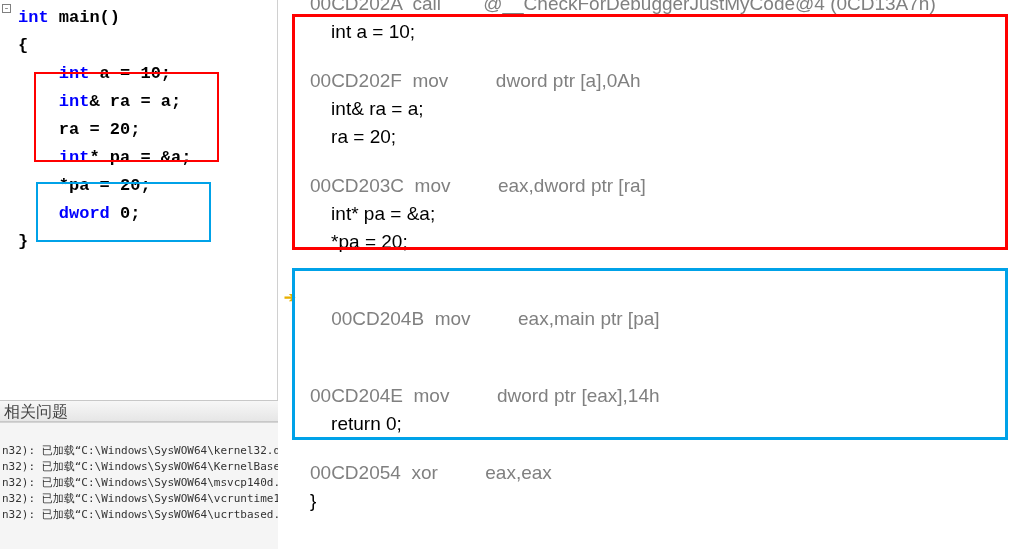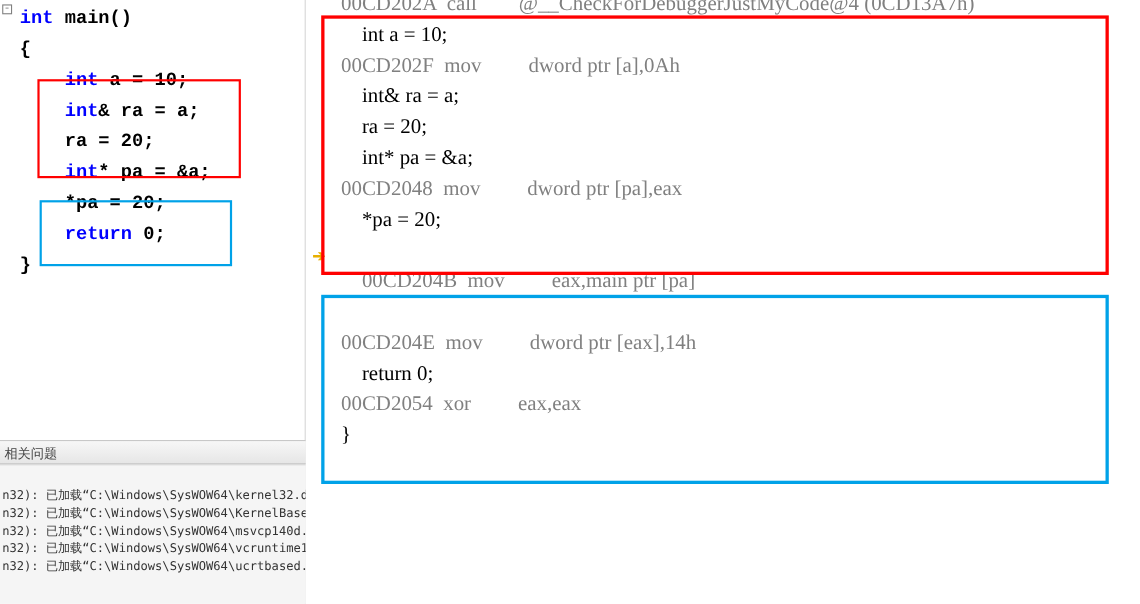--- a/index.html
+++ b/index.html
@@ -43,45 +43,45 @@
     position:absolute;
     border:2px solid #00a2e8;
     pointer-events:none;
   }
   .panel-header {
     position:absolute; left:0; top:400px; width:278px;
     height:22px;
     background: linear-gradient(#f7f7f7,#e6e6e6);
     border-top:1px solid #c8c8c8;
     border-bottom:1px solid #c8c8c8;
-    font-size:12px; font-family:Liberation Serif, serif;
+    font-size:16px; font-family:Liberation Serif, serif;
     color:#444; padding-left:4px; line-height:22px;
   }
   .log-area {
     position:absolute; left:0; top:422px; width:278px; height:127px;
     background:#f5f5f5;
     border-top:1px solid #d4d4d4;
     font-size:11px; font-family:"SimSun","Microsoft YaHei",monospace;
     color:#333;
     overflow:hidden;
     padding:1px 0 0 0;
   }
   .log-area div { white-space:pre; line-height:16px; padding-left:2px;}
   .right-pane {
     position:absolute; left:278px; top:0;
     width:758px; height:549px;
     background:#fff;
-    font-family:Liberation Serif, serif;
+    font-family:Liberation Sans, sans-serif;
     font-size:19px;
     line-height:28px;
     color:#000;
   }
   .asm-line { white-space:pre; padding-left:32px; position:relative; }
   .asm-line.src { color:#000; }
-  .asm-line.ins { color:#808080; }
+  .asm-line.ins { color:#808080;margin-top:21px; }
   .arrow {
     position:absolute; left:6px; top:6px;
     color:#e8b000; font-size:14px;
     font-weight:bold;
   }
   .right-red-box {
     position:absolute; border:3px solid #ff0000;
   }
   .right-blue-box {
     position:absolute; border:3px solid #00a2e8;
@@ -95,21 +95,21 @@
   <div class="code-area">
     <div class="code-line"><span class="kw">int</span><span class="txt"> main()</span></div>
     <div class="code-line txt">{</div>
     <div class="code-line"><span class="kw">    int</span><span class="txt"> a = 10;</span></div>
     <div class="code-line"><span class="kw">    int</span><span class="txt">&amp; ra = a;</span></div>
     <div class="code-line txt">    ra = 20;</div>
     <div class="code-line txt"></div>
     <div class="code-line"><span class="kw">    int</span><span class="txt">* pa = &amp;a;</span></div>
     <div class="code-line txt">    *pa = 20;</div>
     <div class="code-line txt"></div>
-    <div class="code-line"><span class="kw">    return</span><span class="txt"> 0;</span></div>
+    <div class="code-line"><span class="kw">    dword</span><span class="txt"> 0;</span></div>
     <div class="code-line txt">}</div>
   </div>
 
   <div class="red-box" style="left:34px; top:72px; width:185px; height:90px;"></div>
   <div class="blue-box" style="left:36px; top:182px; width:175px; height:60px;"></div>
 
   <div class="panel-header">相关问题</div>
 
   <div class="log-area">
 
@@ -121,23 +121,23 @@
     <div>n32): 已加载“C:\Windows\SysWOW64\ucrtbased.dl</div>
   </div>
 </div>
 
 <div class="right-pane">
   <div class="asm-line ins" style="margin-top:-10px;">00CD202A  call        @__CheckForDebuggerJustMyCode@4 (0CD13A7h)</div>
   <div class="asm-line src">    int a = 10;</div>
   <div class="asm-line ins">00CD202F  mov         dword ptr [a],0Ah</div>
   <div class="asm-line src">    int&amp; ra = a;</div>
   <div class="asm-line src">    ra = 20;</div>
+  <div class="asm-line ins">00CD203C  mov         eax,dword ptr [ra]</div>
   <div class="asm-line src"></div>
   <div class="asm-line src">    int* pa = &amp;a;</div>
-  <div class="asm-line ins">00CD2048  mov         dword ptr [pa],eax</div>
   <div class="asm-line src">    *pa = 20;</div>
   <div class="asm-line ins">
     <span class="arrow">➔</span><span>00CD204B  mov         eax,main ptr [pa]</span>
   </div>
   <div class="asm-line ins">00CD204E  mov         dword ptr [eax],14h</div>
   <div class="asm-line src"></div>
   <div class="asm-line src">    return 0;</div>
   <div class="asm-line ins">00CD2054  xor         eax,eax</div>
   <div class="asm-line src">}</div>
 

